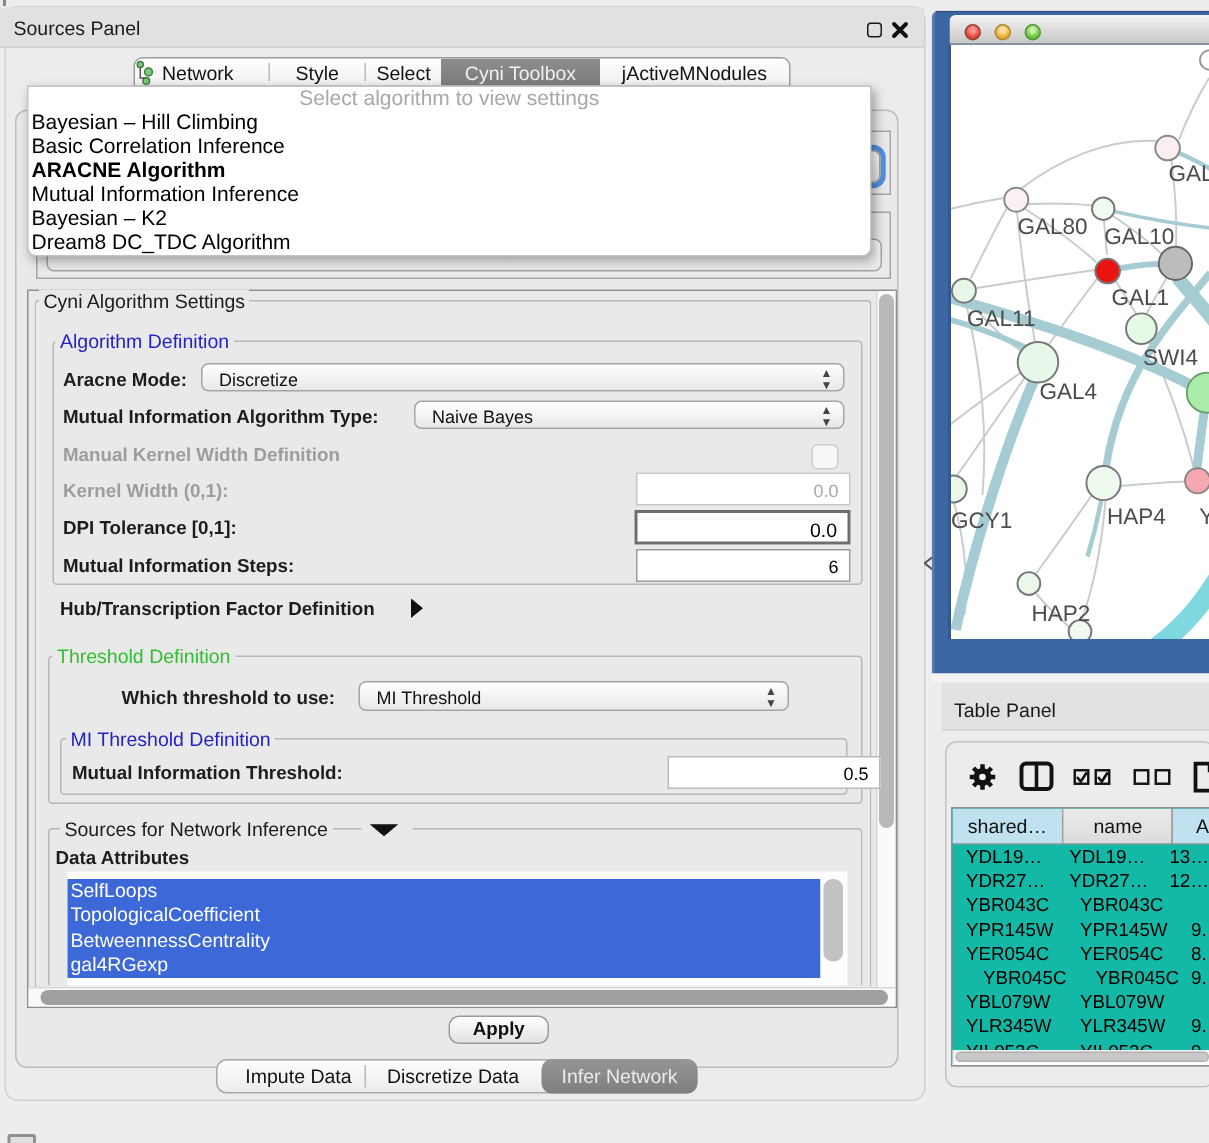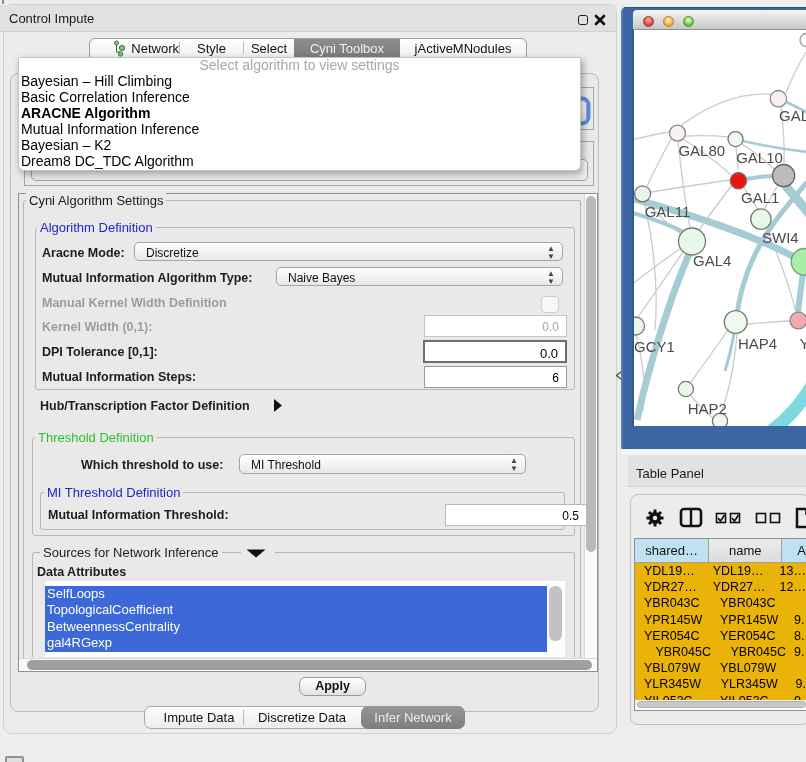--- a/index.html
+++ b/index.html
@@ -17,29 +17,29 @@
 .combo .ct{position:absolute;left:11px;top:3px;}
 .combo .arr{position:absolute;right:7px;top:2px;font-size:8px;color:#444;line-height:8px;}
 .inp{position:absolute;background:#fff;font-size:12px;text-align:right;
  padding:4px 7px 0 0;}
 </style>
 </head>
 <body>
 
 <div class="abs" id="cpwin" style="left:3px;top:4px;width:614px;height:730px;border:1px solid #d0d0d0;border-radius:9px;background:#ececec;"></div>
 <div class="abs" style="left:0;top:5px;width:616px;height:27px;background:#e1e1e1;border-bottom:1px solid #d0d0d0;"></div>
-<div class="abs" style="left:9px;top:11px;font-size:13px;color:#1a1a1a;">Control Impute</div>
+<div class="abs" style="left:9px;top:11px;font-size:13px;color:#1a1a1a;">Sources Panel</div>
 <div class="abs" style="left:578px;top:15px;width:10px;height:10px;border:1.5px solid #1a1a1a;border-radius:2.5px;"></div>
 <svg class="abs" style="left:594px;top:14px;" width="12" height="12" viewBox="0 0 12 12">
     <path d="M2 2 L10 10 M10 2 L2 10" stroke="#111" stroke-width="2.6" stroke-linecap="round"></path>
   </svg>
 <div class="abs" style="left:2px;top:0;width:2px;height:4px;background:#888;"></div>
 
 <div class="abs" id="tabstrip" style="left:89px;top:38px;height:20px;display:flex;border:1px solid #9e9e9e;border-radius:6px 6px 0 0;overflow:hidden;background:linear-gradient(#ffffff,#f0f0f0);">
-  <div style="width:89px;display:flex;align-items:center;justify-content:flex-end;font-size:13px;color:#111;">
+  <div style="width:89px;display:flex;align-items:center;justify-content:flex-start;font-size:13px;color:#111;">
     <svg width="14" height="17" viewBox="0 0 14 17" style="margin-right:4px;">
       <path d="M3.5 4 V 12 H 7" stroke="#555" stroke-width="1" fill="none"></path>
       <circle cx="3.5" cy="3" r="2" fill="#7ec87e" stroke="#3a7a3a"></circle>
       <circle cx="9" cy="8" r="2.6" fill="#7ec87e" stroke="#3a7a3a"></circle>
       <circle cx="7.5" cy="14" r="2.2" fill="#7ec87e" stroke="#3a7a3a"></circle>
     </svg>Network</div>
   <div style="width:1px;background:#bbb;margin:3px 0;"></div>
   <div style="width:63px;display:flex;align-items:center;justify-content:center;font-size:13px;color:#111;">Style</div>
   <div style="width:1px;background:#bbb;margin:3px 0;"></div>
   <div style="width:50px;display:flex;align-items:center;justify-content:center;font-size:13px;color:#111;">Select</div>
@@ -243,21 +243,21 @@
     <rect x="86.5" y="6.5" width="9" height="9"></rect>
     <rect x="112.5" y="6.5" width="9" height="9"></rect>
     <rect x="126.5" y="6.5" width="9" height="9"></rect>
   </g>
   <path d="M74 11 l2.5 3 l4-6" stroke="#111" stroke-width="1.7" fill="none"></path>
   <path d="M88 11 l2.5 3 l4-6" stroke="#111" stroke-width="1.7" fill="none"></path>
   <path d="M153 2 h9 l5 5 v13 h-14 z" fill="none" stroke="#111" stroke-width="2.5"></path>
     <path d="M162 2 v5 h5" fill="none" stroke="#111" stroke-width="1.6"></path>
 </svg>
 
-<div class="abs" style="left:634px;top:538px;width:172px;height:173px;border:1px solid #8e8e8e;border-right:none;background:#eab308;overflow:hidden;">
+<div class="abs" style="left:634px;top:538px;width:172px;height:173px;border:1px solid #8e8e8e;border-right:none;background:#14b8a6;overflow:hidden;">
   <div style="display:flex;height:24px;font-size:13px;color:#111;border-bottom:1px solid #9f9f9f;">
     <div style="width:76px;background:#c0e2f0;border-right:1px solid #9f9f9f;text-align:center;line-height:23px;">shared…</div>
     <div style="width:75px;background:linear-gradient(#ebebeb,#dcdcdc);border-right:1px solid #9f9f9f;text-align:center;line-height:23px;">name</div>
     <div style="flex:1;background:#c0e2f0;line-height:23px;padding-left:15px;">A</div>
   </div>
   <div style="font-size:12.5px;color:#000;">
     <div style="height:16.2px;line-height:16.2px;display:flex;">
         <span style="width:76px;padding-left:9px;">YDL19…</span>
         <span style="width:75px;padding-left:9px;">YDL19…</span>
         <span style="padding-left:8px;">13…</span>
@@ -285,21 +285,21 @@
     <div style="height:16.2px;line-height:16.2px;display:flex;text-align:right;">
         <span style="width:76px;padding-left:9px;">YBR045C</span>
         <span style="width:75px;padding-left:9px;">YBR045C</span>
         <span style="padding-left:8px;">9.</span>
       </div>
     <div style="height:16.2px;line-height:16.2px;display:flex;">
         <span style="width:76px;padding-left:9px;">YBL079W</span>
         <span style="width:75px;padding-left:9px;">YBL079W</span>
         <span style="padding-left:5px;"></span>
       </div>
-    <div style="height:16.2px;line-height:16.2px;display:flex;justify-content:space-between;">
+    <div style="height:16.2px;line-height:16.2px;display:flex;">
         <span style="width:76px;padding-left:9px;">YLR345W</span>
         <span style="width:75px;padding-left:9px;">YLR345W</span>
         <span style="padding-left:8px;">9.</span>
       </div>
     <div style="height:16.2px;line-height:16.2px;display:flex;">
         <span style="width:76px;padding-left:9px;">YIL053C</span>
         <span style="width:75px;padding-left:9px;">YIL053C</span>
         <span style="padding-left:8px;">9.</span>
       </div>
   </div>

